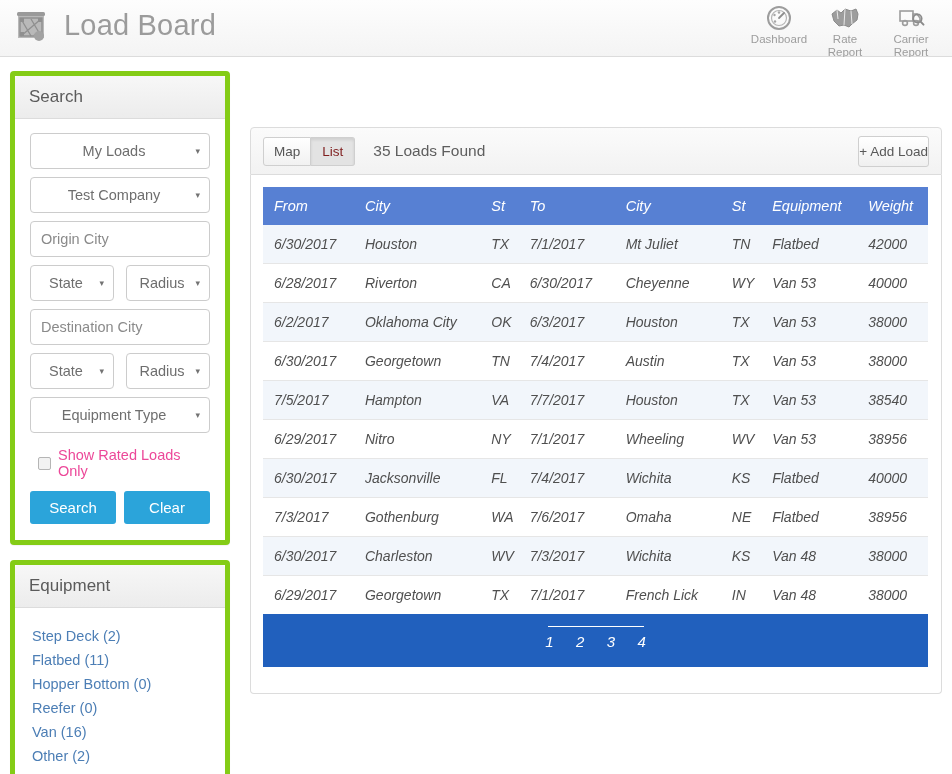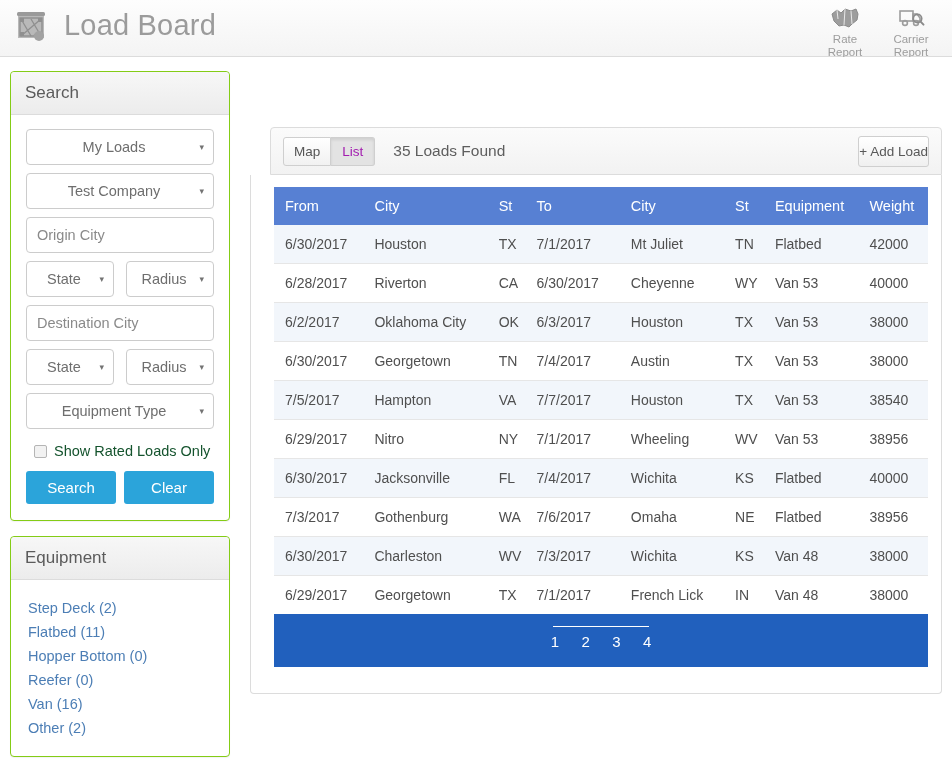--- a/index.html
+++ b/index.html
@@ -43,21 +43,21 @@
   .navtool .glyph svg { display: block; margin: 0 auto; }
   .navtool .lbl { display: block; }
 
   
   .page { position: relative; width: 952px; height: 717px; background: #fff; }
 
   
   .sidebar { position: absolute; left: 10px; top: 14px; width: 220px; }
   .panel {
     background: #fff;
-    border: 1px solid #84cc16;
+    border: 5px solid #84cc16;
     border-radius: 4px;
     box-shadow: 0 1px 1px rgba(0,0,0,.05);
     margin-bottom: 15px;
   }
   .panel-head {
     background: linear-gradient(to bottom, #f7f7f7 0%, #ececec 100%);
     border-bottom: 1px solid #dcdcdc;
     border-radius: 4px 4px 0 0;
     padding: 11px 14px;
     font-size: 17px;
@@ -107,21 +107,21 @@
   .checkline { display: flex; align-items: center; margin: 14px 0 12px 8px; }
   .cb {
     width: 13px; height: 13px;
     border: 1px solid #b5b5b5;
     background: #f2f2f2;
     border-radius: 2px;
     margin-right: 7px;
     flex: none;
     cursor: pointer;
   }
-  .checkline .cbl { font-size: 14.5px; color: #14532d; }
+  .checkline .cbl { font-size: 14.5px; color: #ec4899; }
 
   .btnrow { display: flex; gap: 8px; margin-top: 4px; }
   .btn-primary {
     flex: 1 1 0;
     height: 33px;
     background: #2ba4da;
     border: none;
     border-radius: 3px;
     color: #fff;
     font-size: 15px;
@@ -144,21 +144,20 @@
 
   .toolbar {
     background: linear-gradient(to bottom, #fbfbfb 0%, #f2f2f2 100%);
     border: 1px solid #dcdcdc;
     border-radius: 4px 4px 0 0;
     height: 48px;
     display: flex;
     align-items: center;
     padding: 0 12px;
     position: relative;
-    margin-left: 20px;
   }
   .segbtns { display: flex; }
   .segbtn {
     height: 29px;
     min-width: 44px;
     padding: 0 10px;
     border: 1px solid #cfcfcf;
     background: linear-gradient(to bottom, #ffffff 0%, #f1f1f1 100%);
     color: #555;
     font-size: 13.5px;
@@ -166,21 +165,21 @@
     line-height: 27px;
     text-align: center;
     cursor: pointer;
     user-select: none;
   }
   .segbtn:first-child { border-radius: 3px 0 0 3px; }
   .segbtn:last-child { border-radius: 0 3px 3px 0; border-left: none; }
   .segbtn.active {
     background: #e3e3e3;
     box-shadow: inset 0 2px 3px rgba(0,0,0,.09);
-    color: #a21caf;
+    color: #7f1d1d;
   }
   .found {
     margin-left: 18px;
     font-size: 15.5px;
     color: #5e5e5e;
   }
   .addload {
     position: absolute;
     right: 12px;
     height: 31px;
@@ -192,21 +191,22 @@
     font-size: 13.5px;
     font-family: "Liberation Sans", sans-serif;
     cursor: pointer;
   }
 
   .card {
     background: #fff;
     border: 1px solid #dcdcdc;
     border-top: none;
     border-radius: 0 0 4px 4px;
-    padding: 12px 13px 26px 23px;
+    padding: 12px 13px 26px 12px;
+    font-style: italic;
   }
 
   table.loads {
     width: 100%;
     border-collapse: collapse;
     font-size: 14px;
   }
   table.loads thead th {
     background: #5780d3;
     color: #fff;
@@ -269,20 +269,34 @@
         <rect x="26" y="12" width="4" height="4" fill="#8f8f8f"></rect>
         <rect x="8" y="26" width="4" height="4" fill="#8f8f8f"></rect>
         <path d="M21 30 a6 6 0 0 1 11 0 z" fill="#9a9a9a"></path>
         <circle cx="27" cy="30" r="5" fill="#a2a2a2"></circle>
       </svg>
     </span>
     <span class="brand-title">Load Board</span>
   </div>
 
   <div class="navtools">
+    <a class="navtool">
+      <span class="glyph">
+        <svg width="26" height="26" viewBox="0 0 26 26" aria-hidden="true">
+          <circle cx="13" cy="13" r="11" fill="none" stroke="#9d9d9d" stroke-width="2"></circle>
+          <circle cx="13" cy="13" r="7.5" fill="none" stroke="#b5b5b5" stroke-width="1.2"></circle>
+          <path d="M13 13 L18 8" stroke="#8d8d8d" stroke-width="1.8" stroke-linecap="round"></path>
+          <circle cx="8.5" cy="10" r="1.2" fill="#a5a5a5"></circle>
+          <circle cx="13" cy="7.5" r="1.2" fill="#a5a5a5"></circle>
+          <circle cx="9" cy="16.5" r="1.2" fill="#a5a5a5"></circle>
+        </svg>
+      </span>
+      <span class="lbl">Dashboard</span>
+      <span class="lbl"></span>
+    </a>
     <a class="navtool">
       <span class="glyph">
         <svg width="30" height="26" viewBox="0 0 30 26" aria-hidden="true">
           <path d="M2 9 L7 5 L11 8 L15 4 L21 6 L26 4 L28 9 L27 15 L22 19 L19 22 L14 20 L9 21 L4 16 Z" fill="#9d9d9d" stroke="#8b8b8b" stroke-width="1"></path>
           <path d="M7 5 L8 14 M15 4 L14 20 M21 6 L22 19" stroke="#f0f0f0" stroke-width="0.9" fill="none"></path>
         </svg>
       </span>
       <span class="lbl">Rate</span>
       <span class="lbl">Report</span>
     </a>

